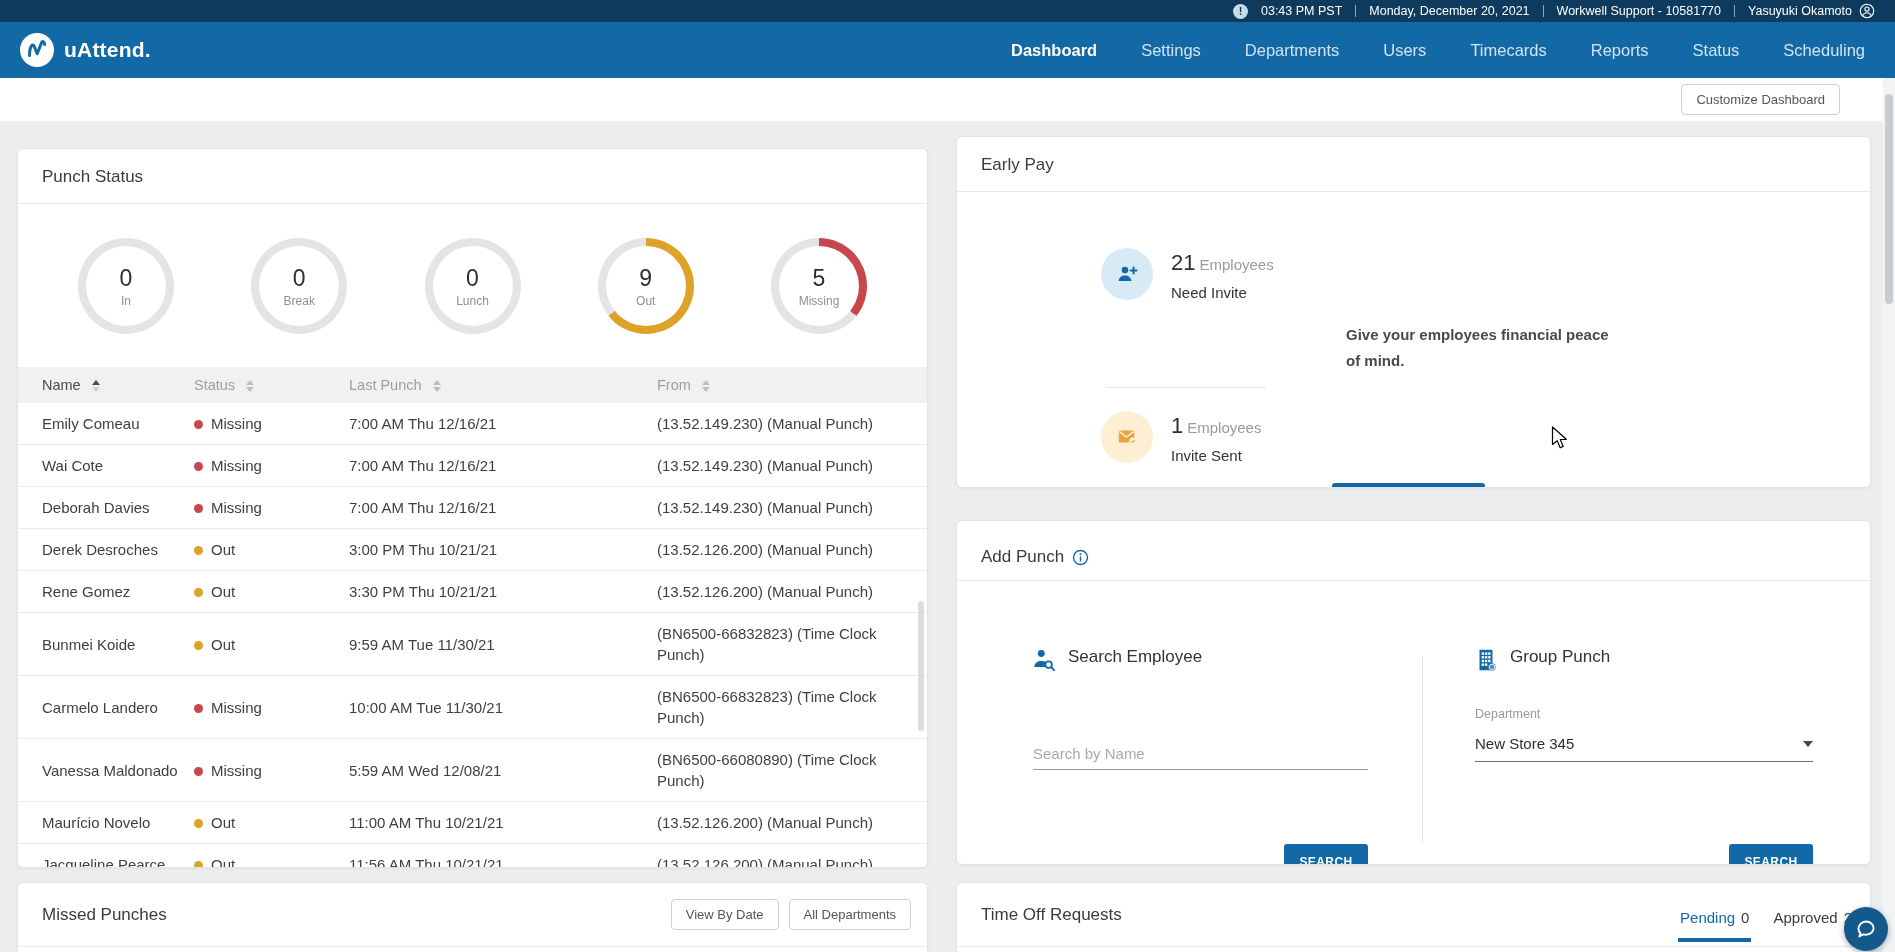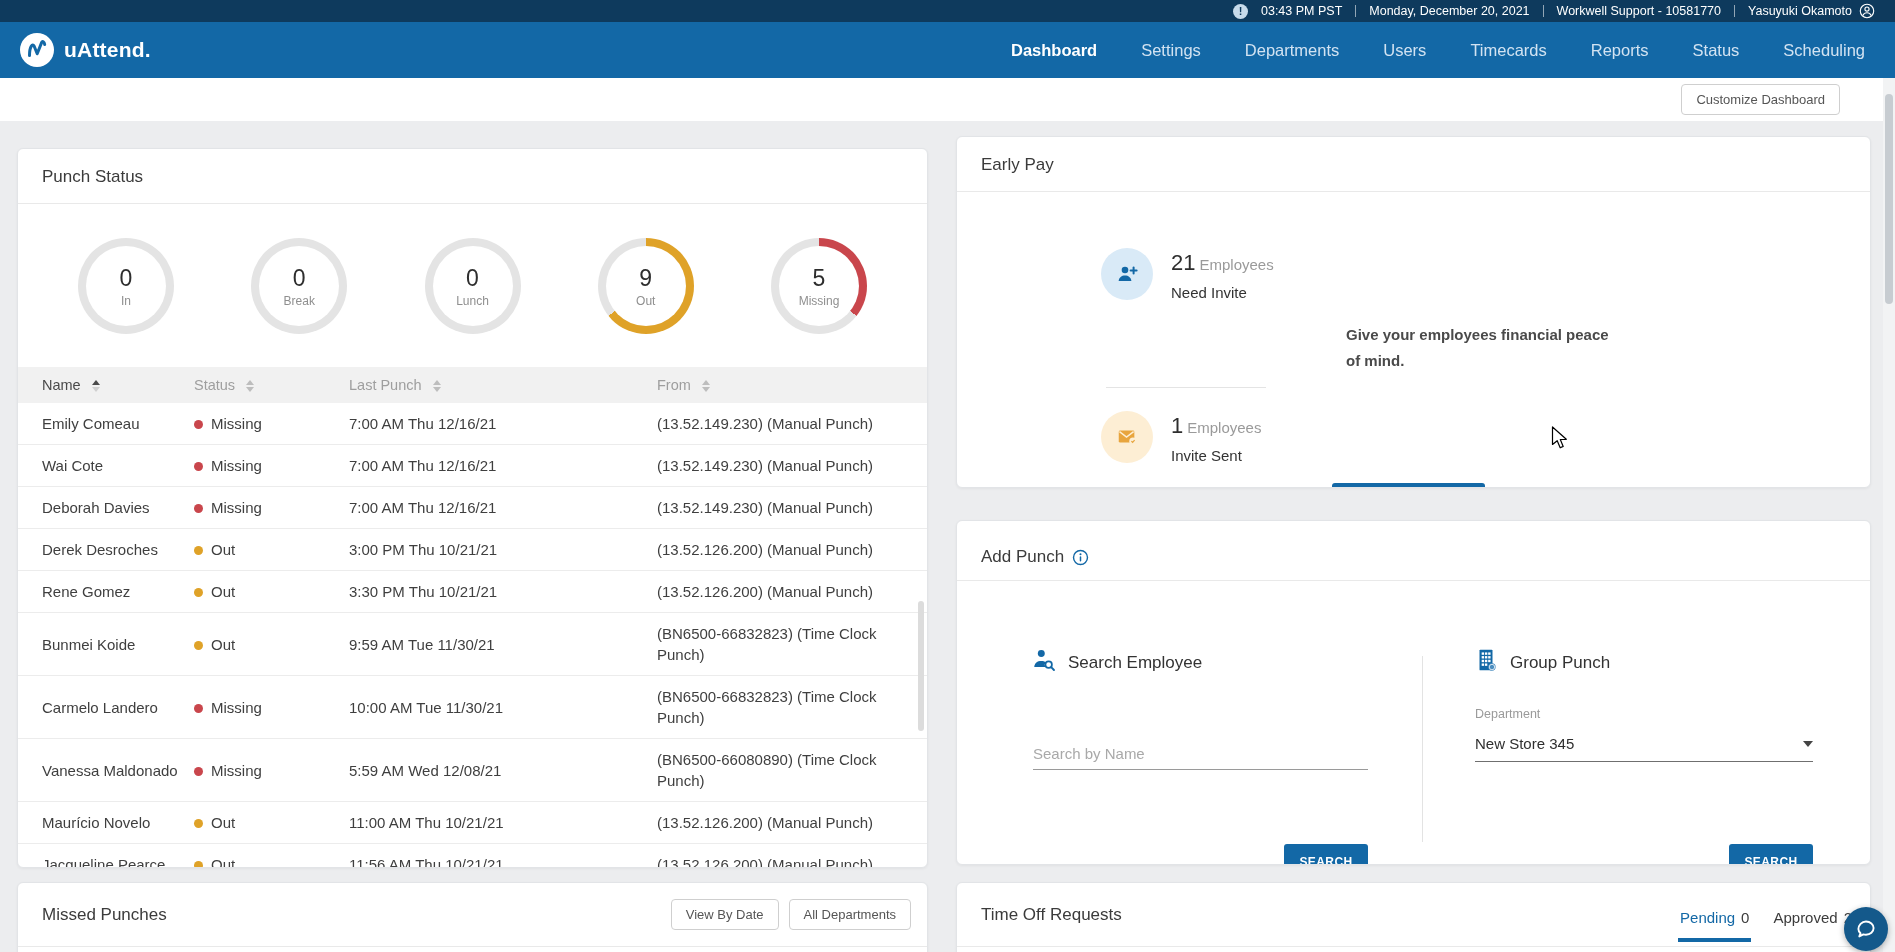--- a/index.html
+++ b/index.html
@@ -70,21 +70,21 @@
   .ep-count { font-size:22px; color:#2e2e2e; }
   .ep-unit { font-size:15px; color:#9a9a9a; margin-left:4px; }
   .ep-sub { font-size:15px; color:#333; margin-top:8px; }
   .ep-div { position:absolute; left:149px; top:195px; width:160px; height:1px; background:#e4e4e4; }
   .ep-desc { position:absolute; left:389px; top:130px; width:280px; font-size:15px; line-height:26px; color:#4a4a4a;font-weight:bold; }
   .btn-primary { background:#1368a6; border:none; color:#fff; font-weight:bold;
     font-family:inherit; letter-spacing:.4px; border-radius:3px; cursor:pointer;margin-top:48px; }
   #manage-btn { position:absolute; left:375px; top:243px; width:153px; height:30px; font-size:13px; }
   
   .ap-head { padding:14px 24px 13px;margin-top:12px; }
-  .section-h { position:absolute; display:flex; align-items:flex-end; gap:11px; font-size:17px; color:#333; font-weight:500; }
+  .section-h { position:absolute; display:flex; align-items:flex-start; gap:11px; font-size:17px; color:#333; font-weight:500; }
   .ap-vdiv { position:absolute; left:465px; top:75px; height:186px; width:1px; background:#e3e3e3; }
   .ap-input { position:absolute; left:76px; top:160px; width:335px; border:none;
     border-bottom:1px solid #9a9a9a; font-size:15px; padding:4px 0 7px; color:#333;
     font-family:inherit; outline:none; background:transparent; }
   .ap-input::placeholder { color:#a9a9a9; }
   .ap-label { position:absolute; left:518px; top:126px; font-size:12.5px; color:#9a9a9a; }
   .ap-select { position:absolute; left:518px; top:150px; width:338px; border-bottom:1px solid #6f6f6f;
     font-size:15px; color:#2f2f2f; padding:4px 0 9px; display:flex; justify-content:space-between;
     align-items:center; cursor:pointer; }
   .caret { width:0; height:0; border-left:5px solid transparent; border-right:5px solid transparent;

